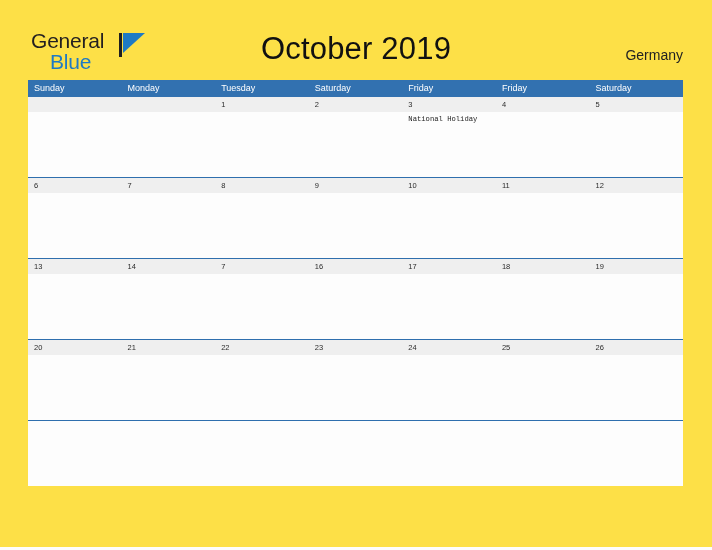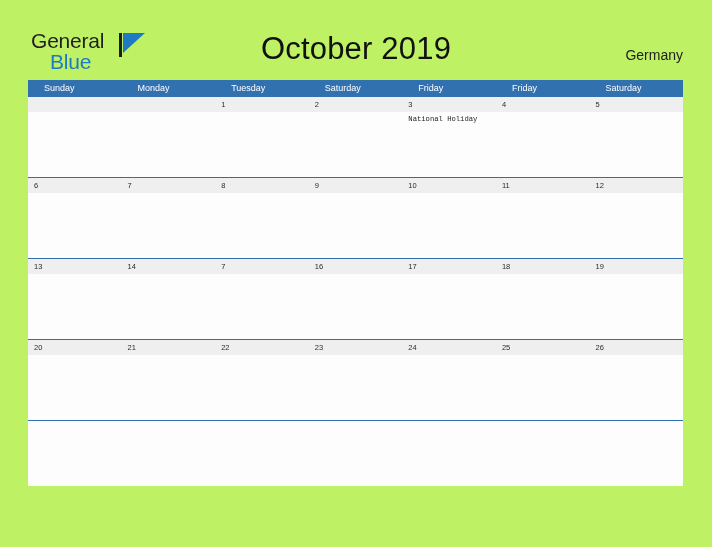--- a/index.html
+++ b/index.html
@@ -11,21 +11,21 @@
     height: 550px;
     background: #fdfdfd;
     font-family: "Liberation Sans", sans-serif;
     overflow: hidden;
   }
 
   .page {
     position: relative;
     width: 712px;
     height: 547px;
-    background: #bef264;
+    background: #fde047;
     box-sizing: border-box;
   }
 
   
   .header {
     position: absolute;
     left: 0;
     top: 0;
     width: 712px;
     height: 80px;
@@ -99,21 +99,21 @@
     display: flex;
     width: 100%;
     background: #3271b0;
     height: 17px;
   }
   .dow-cell {
     flex: 1 1 0;
     color: #ffffff;
     font-size: 9px;
     line-height: 17px;
-    padding-left: 16px;
+    padding-left: 6px;
     box-sizing: border-box;
     white-space: nowrap;
     overflow: hidden;
   }
 
   .week {
     width: 100%;
     position: relative;
   }
   .week-rule {

